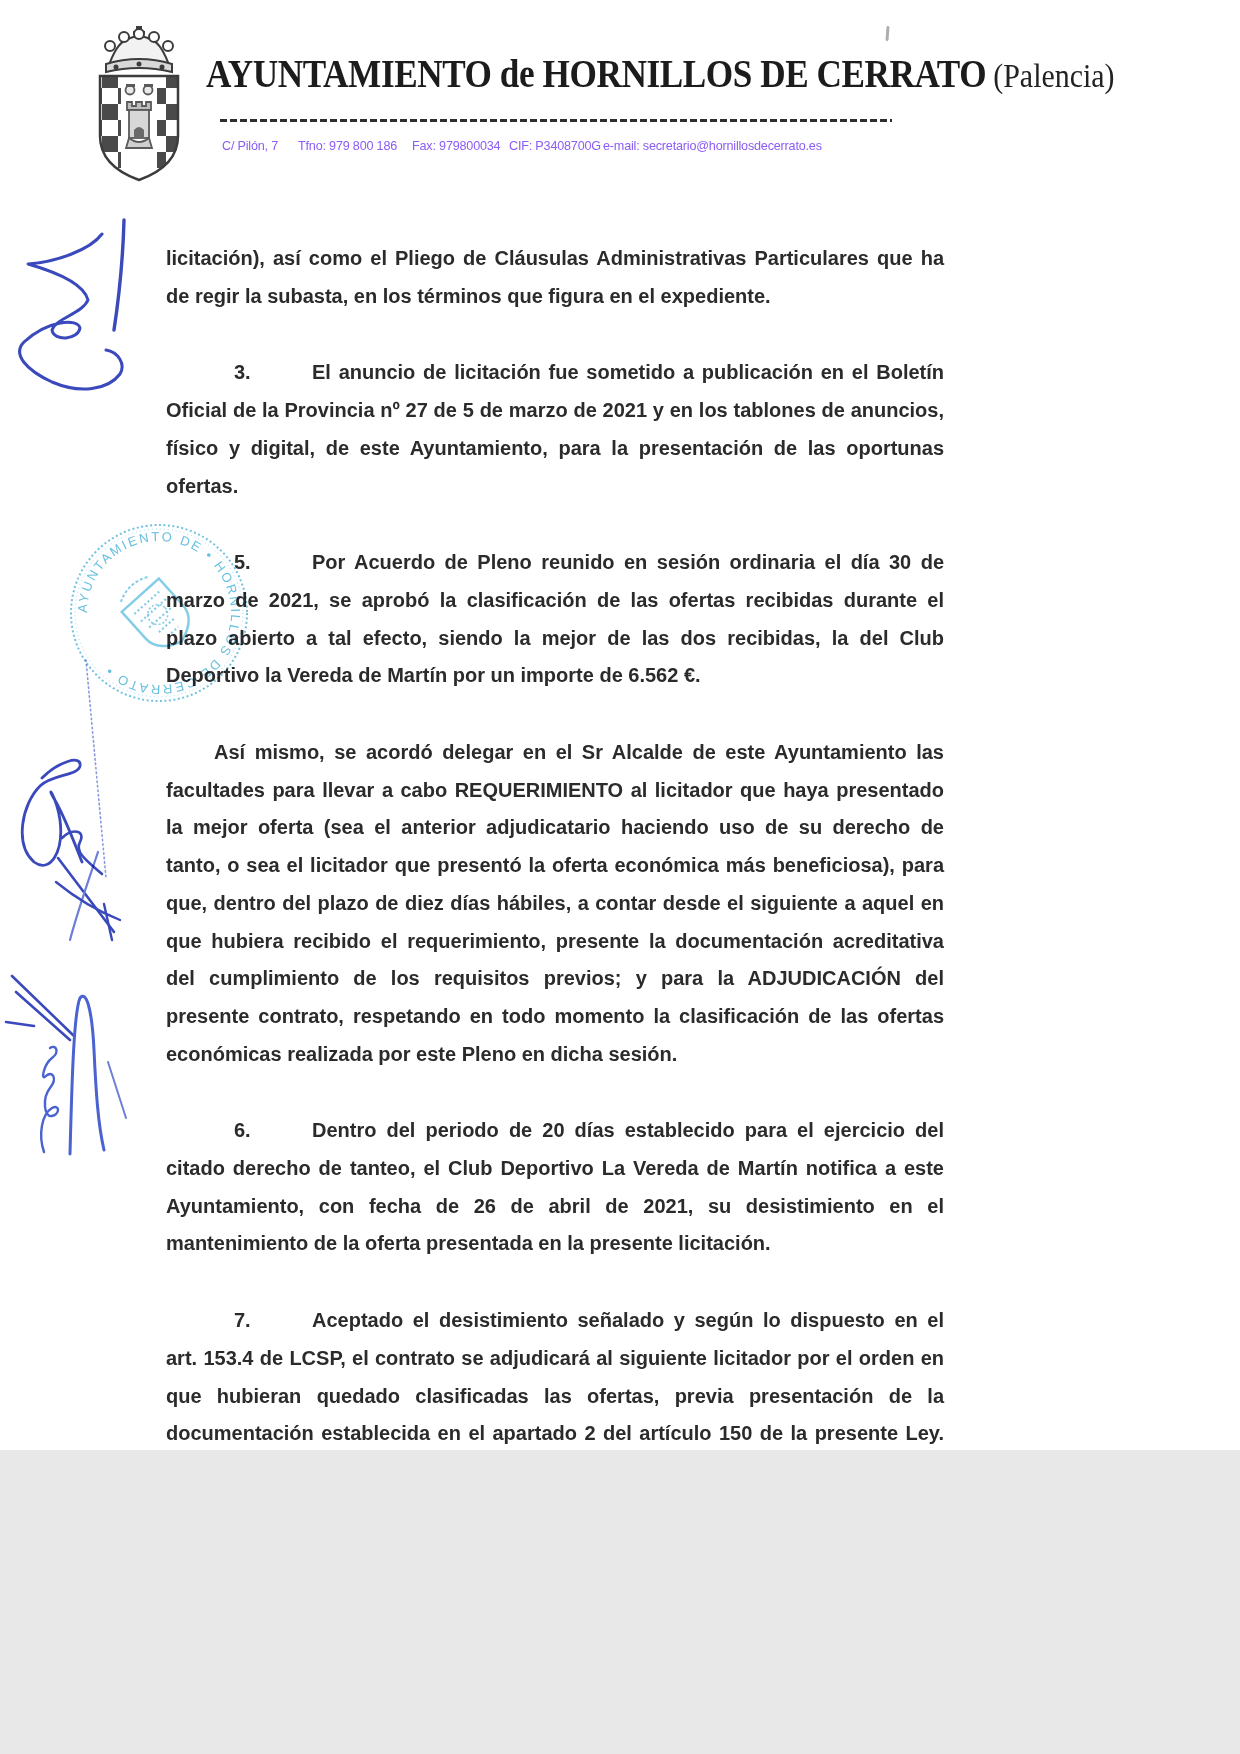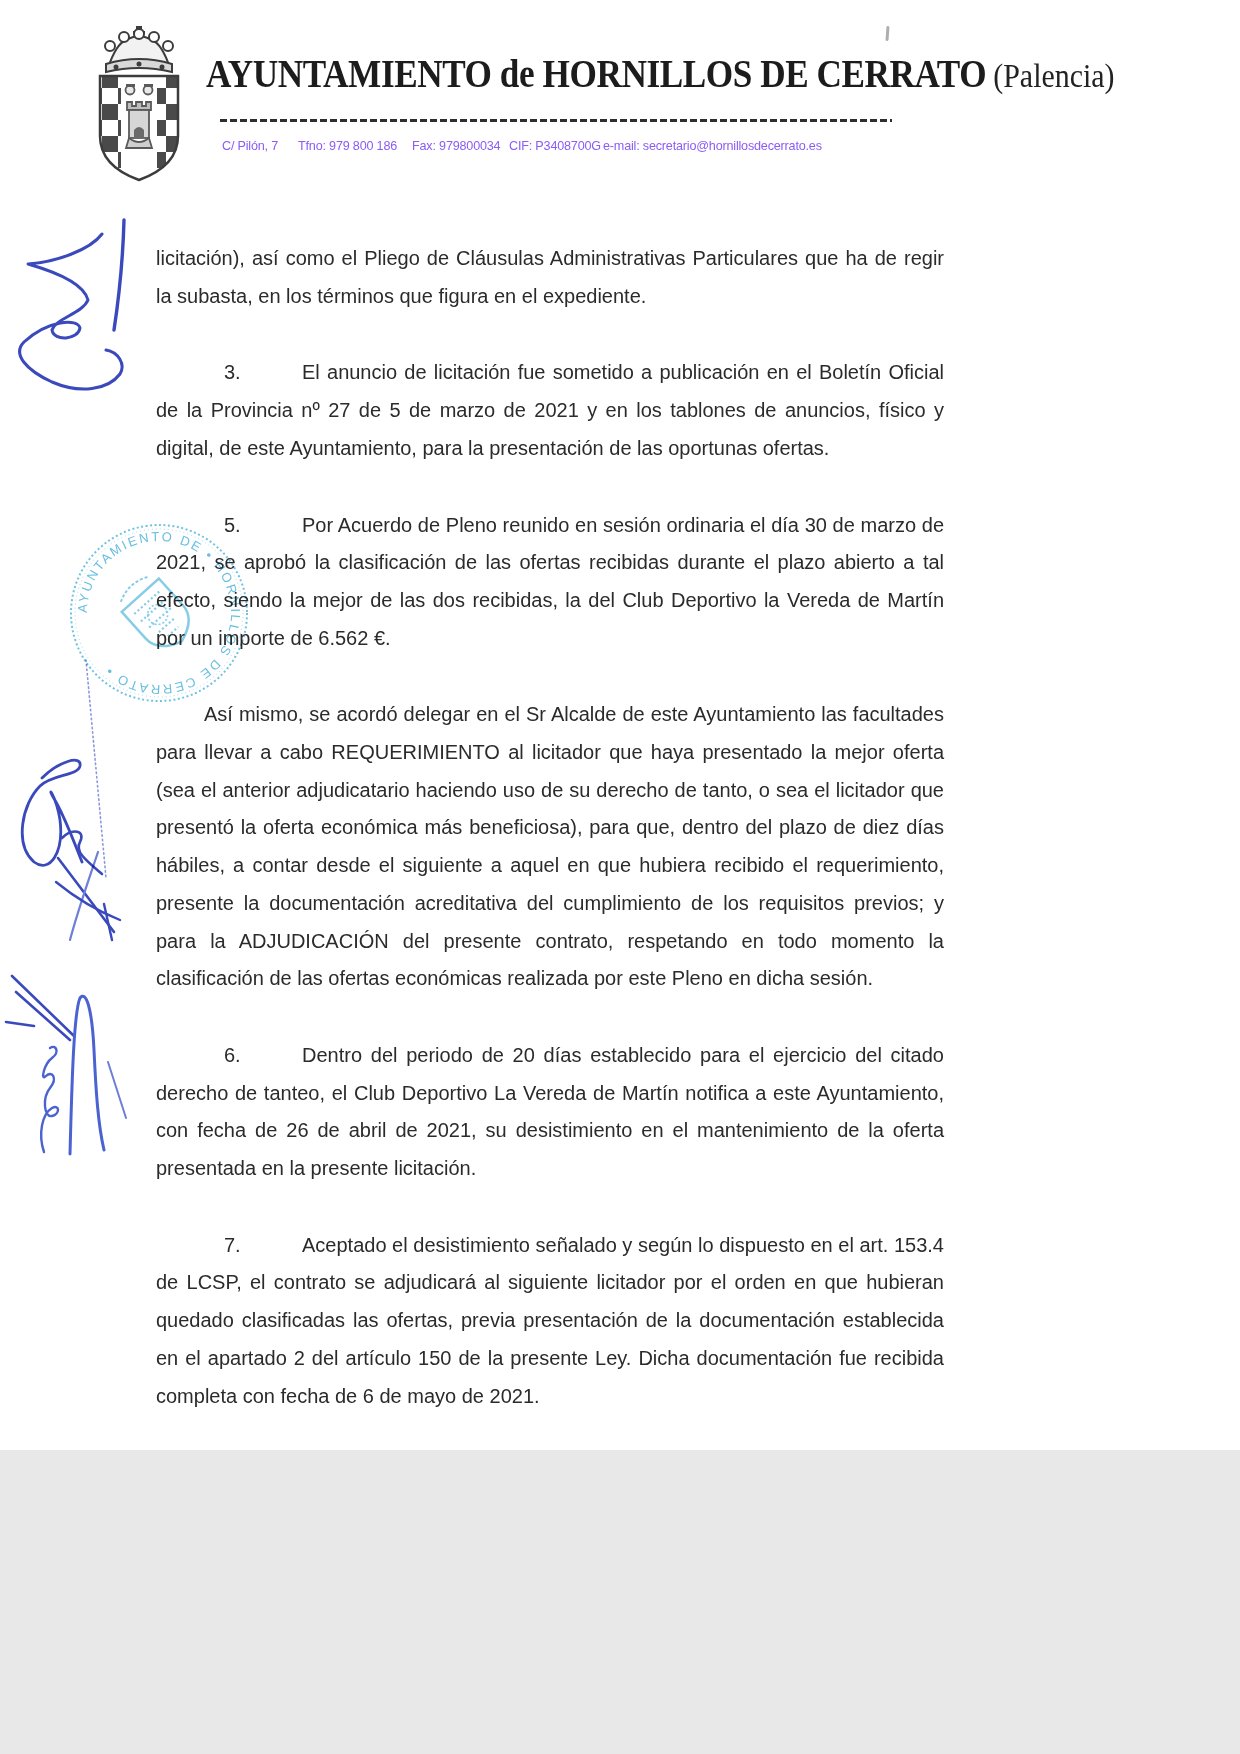--- a/index.html
+++ b/index.html
@@ -36,21 +36,21 @@
   .c-tfno{left:76px;}
   .c-fax{left:190px;}
   .c-cif{left:287px;}
   .c-mail{left:381px;}
   
   .doc-body{
     position:absolute;left:152px;top:240px;width:792px;
     font-size:20px;line-height:37.7px;text-align:justify;
     color:#2b2b2b;
   }
-  .doc-body p{margin:0 0 39px 4px;}
+  .doc-body p{margin:0 0 39px 14px;font-weight:bold;}
   .pnum{display:inline-block;margin-left:68px;width:78px;}
   p.p-indent{text-indent:48px;}
   
   .stamp{
     position:absolute;left:62px;top:516px;width:194px;height:194px;
     mix-blend-mode:multiply;opacity:.9;
   }
   
   .sig{position:absolute;mix-blend-mode:multiply;}
   .sig1{left:4px;top:202px;width:148px;height:210px;}

